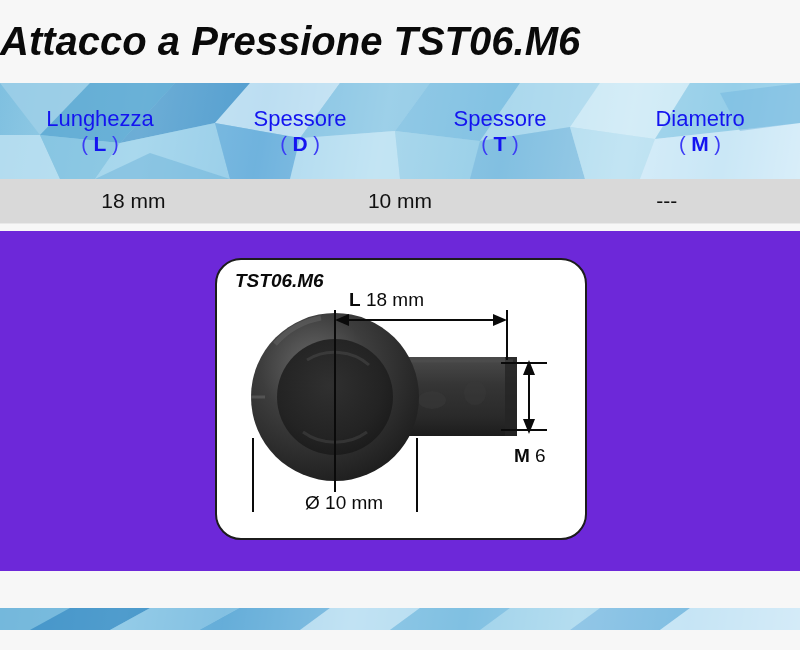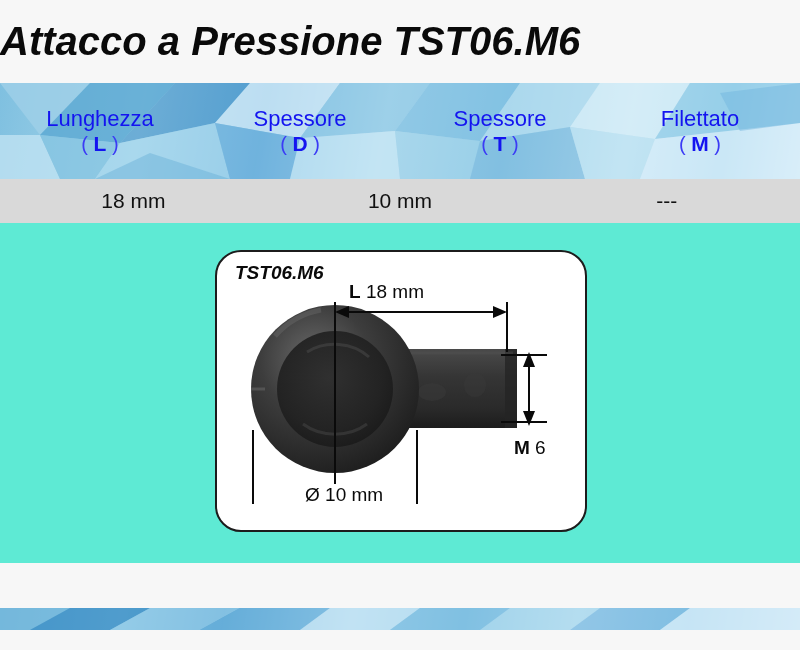--- a/index.html
+++ b/index.html
@@ -98,24 +98,24 @@
     align-items: center;
     justify-content: center;
     font-size: 21px;
     color: #111111;
   }
 
   
   .diagram-wrap {
     position: absolute;
     left: 0;
-    top: 223px;
+    top: 231px;
     width: 800px;
     height: 340px;
-    background: #5eead4;
+    background: #6d28d9;
   }
   .diagram-box {
     position: absolute;
     left: 215px;
     top: 27px;
     width: 368px;
     height: 278px;
     background: #ffffff;
     border: 2px solid #1c1c1c;
     border-radius: 26px;
@@ -205,21 +205,21 @@
     </div>
     <div class="hcol">
       <span class="hname">Spessore</span>
       <span class="hsym"><span>(</span> <b>D</b> <span>)</span></span>
     </div>
     <div class="hcol">
       <span class="hname">Spessore</span>
       <span class="hsym"><span>(</span> <b>T</b> <span>)</span></span>
     </div>
     <div class="hcol">
-      <span class="hname">Filettato</span>
+      <span class="hname">Diametro</span>
       <span class="hsym"><span>(</span> <b>M</b> <span>)</span></span>
     </div>
   </div>
 </div>
 
 <div class="values-row">
   <div class="vcol">18 mm</div>
   <div class="vcol">10 mm</div>
   <div class="vcol">---</div>
 </div>

